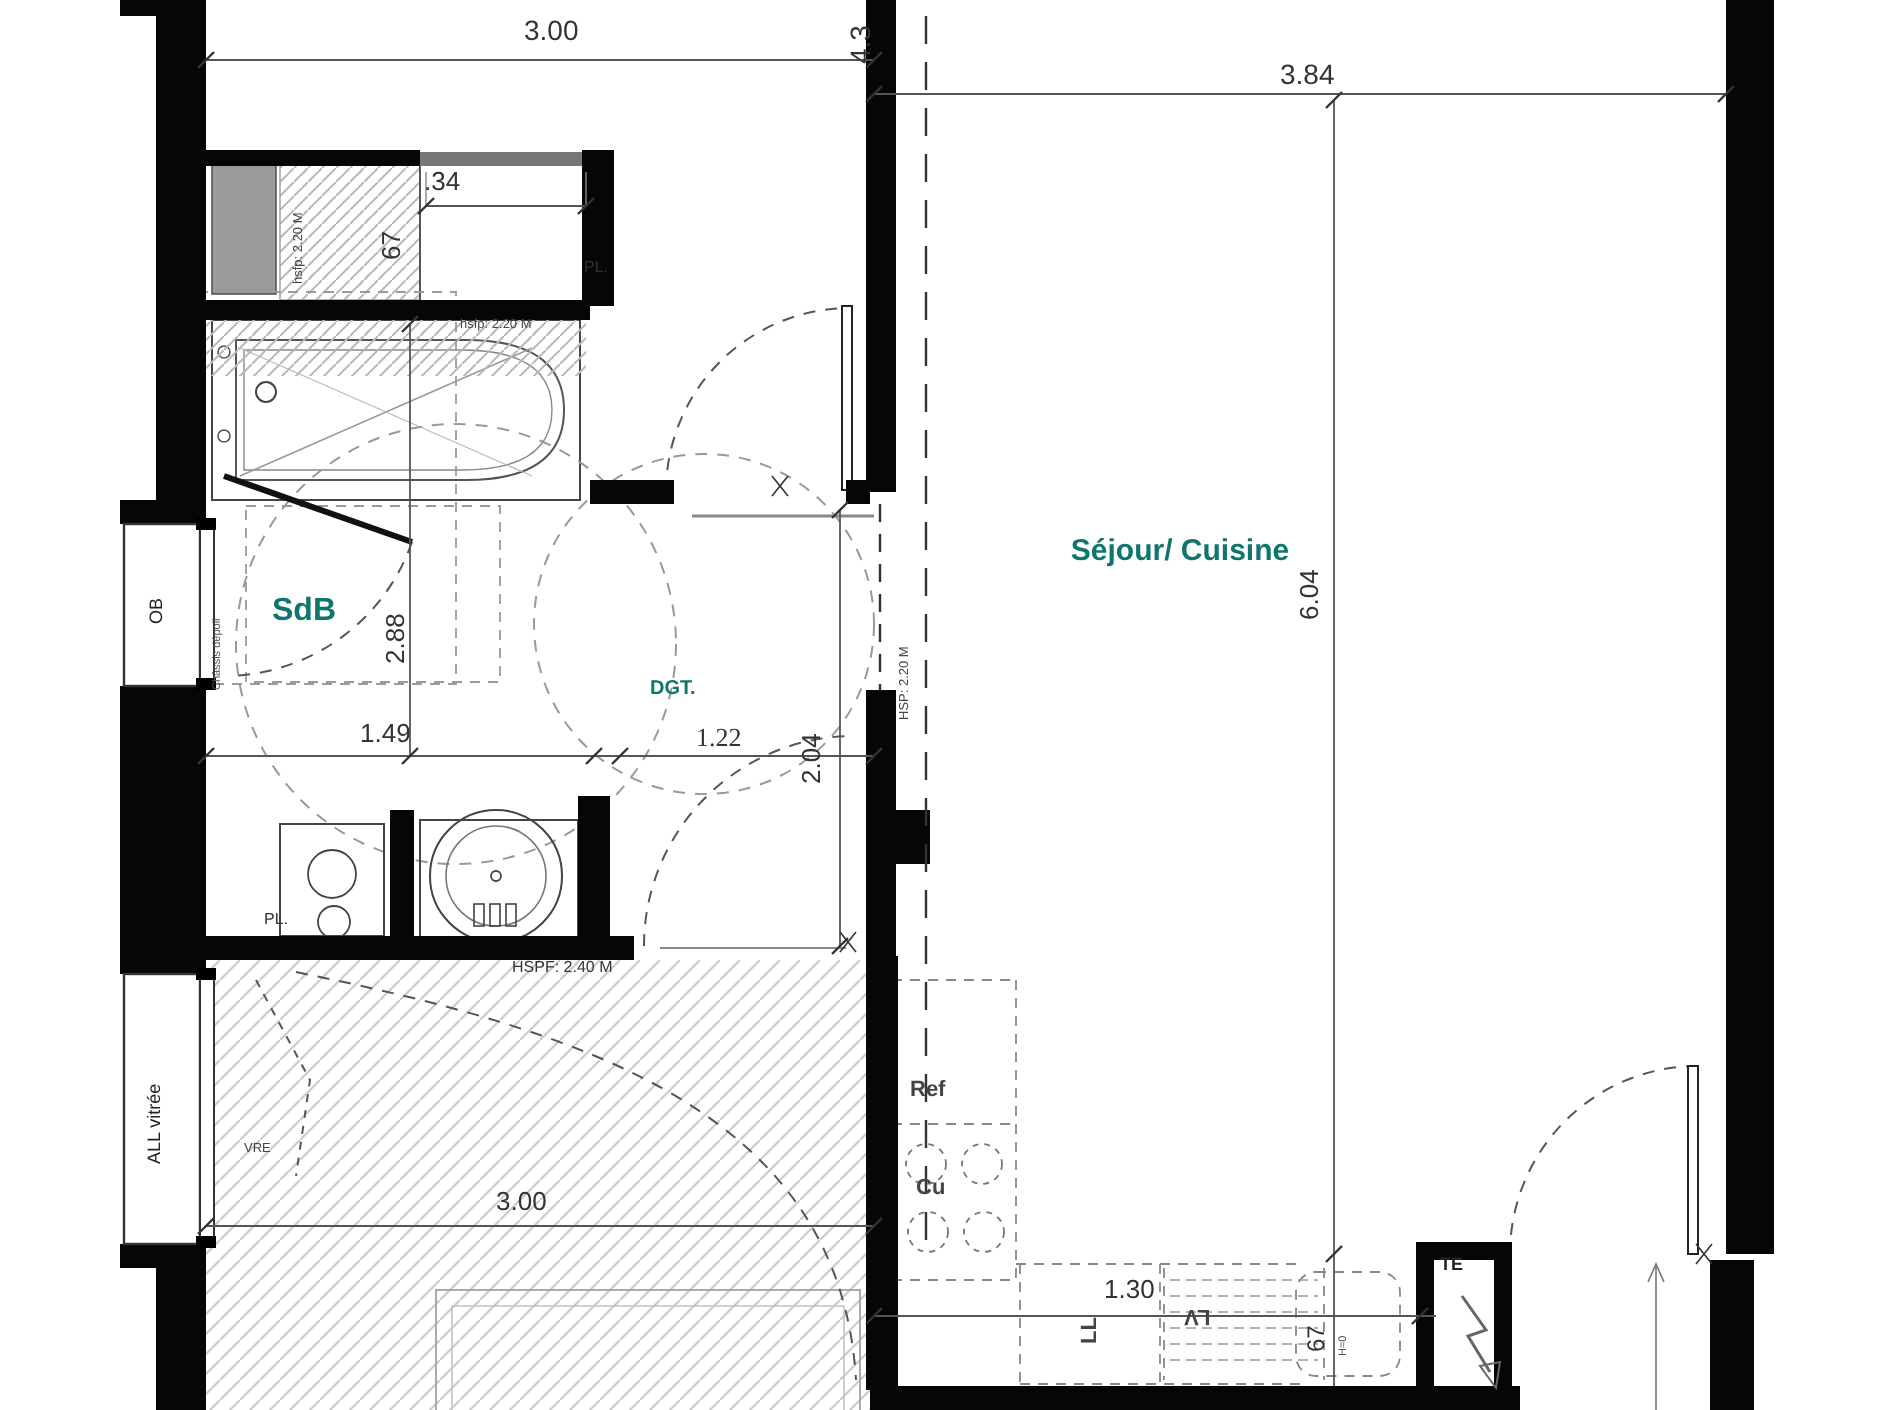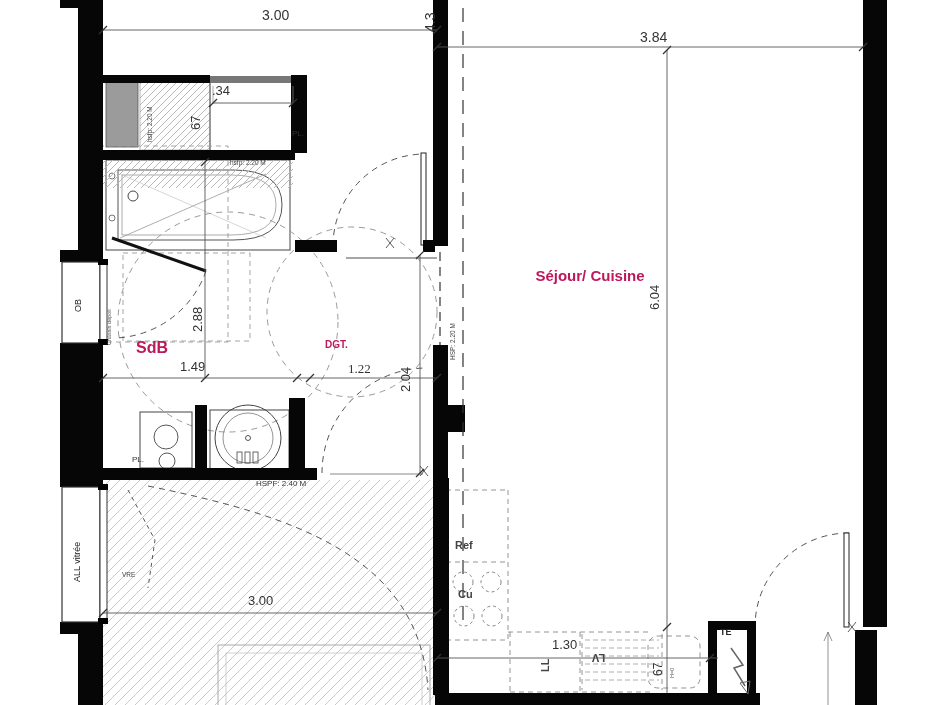--- a/index.html
+++ b/index.html
@@ -4,21 +4,21 @@
 <style>
   html,body{margin:0;padding:0;background:#fff;}
   .plan{
     position:relative;width:940px;height:705px;overflow:hidden;background:#fff;
     font-family:"Liberation Sans", sans-serif;color:#1a1a1a;
   }
   .plan svg{position:absolute;left:0;top:0;}
   .lbl{position:absolute;white-space:nowrap;line-height:1;color:#222;}
   .rot{transform:rotate(-90deg);transform-origin:0 0;}
   .rot180{transform:rotate(180deg);transform-origin:50% 50%;}
-  .room{font-size:16px;font-weight:bold;color:#be185d;}
+  .room{font-size:16px;font-weight:bold;color:#0f766e;}
   .dim{font-size:13px;color:#333;}
   .dimbig{font-size:14px;color:#333;}
   .small{font-size:8px;color:#333;padding-left:24px;}
   .tiny{font-size:6.5px;color:#444;}
   .micro{font-size:5.5px;color:#555;}
   .fix{font-size:11px;font-weight:bold;color:#444;}
   .ctr{text-align:center;}
 </style>
 </head>
 <body>
@@ -226,21 +226,21 @@
 
   <div class="lbl dimbig" style="left:262px;top:8px;">3.00</div>
   <div class="lbl dimbig rot" style="left:423px;top:32px;">4.3</div>
   <div class="lbl dimbig" style="left:640px;top:30px;">3.84</div>
   <div class="lbl dim" style="left:212px;top:84px;">.34</div>
   <div class="lbl tiny rot" style="left:147px;top:142px;">hsfp: 2.20 M</div>
   <div class="lbl dim rot" style="left:189px;top:130px;">67</div>
   <div class="lbl small" style="left:268px;top:130px;">PL.</div>
   <div class="lbl tiny" style="left:230px;top:160px;">hsfp: 2.20 M</div>
 
-  <div class="lbl room" style="left:136px;top:298px;margin-top:42px;">SdB</div>
+  <div class="lbl room" style="left:136px;top:298px;">SdB</div>
   <div class="lbl dim rot" style="left:191px;top:332px;">2.88</div>
   <div class="lbl dim" style="left:180px;top:360px;">1.49</div>
 
   <div class="lbl room" style="left:325px;top:340px;font-size:10px;">DGT.</div>
   <div class="lbl dim" style="left:348px;top:362px;font-family:Liberation Serif, serif;">1.22</div>
   <div class="lbl dim rot" style="left:399px;top:392px;">2.04</div>
   <div class="lbl tiny rot" style="left:450px;top:360px;">HSP: 2.20 M</div>
 
   <div class="lbl room ctr" style="left:520px;top:268px;width:140px;font-size:15px;">Séjour/ Cuisine</div>
   <div class="lbl dim rot" style="left:648px;top:310px;">6.04</div>

